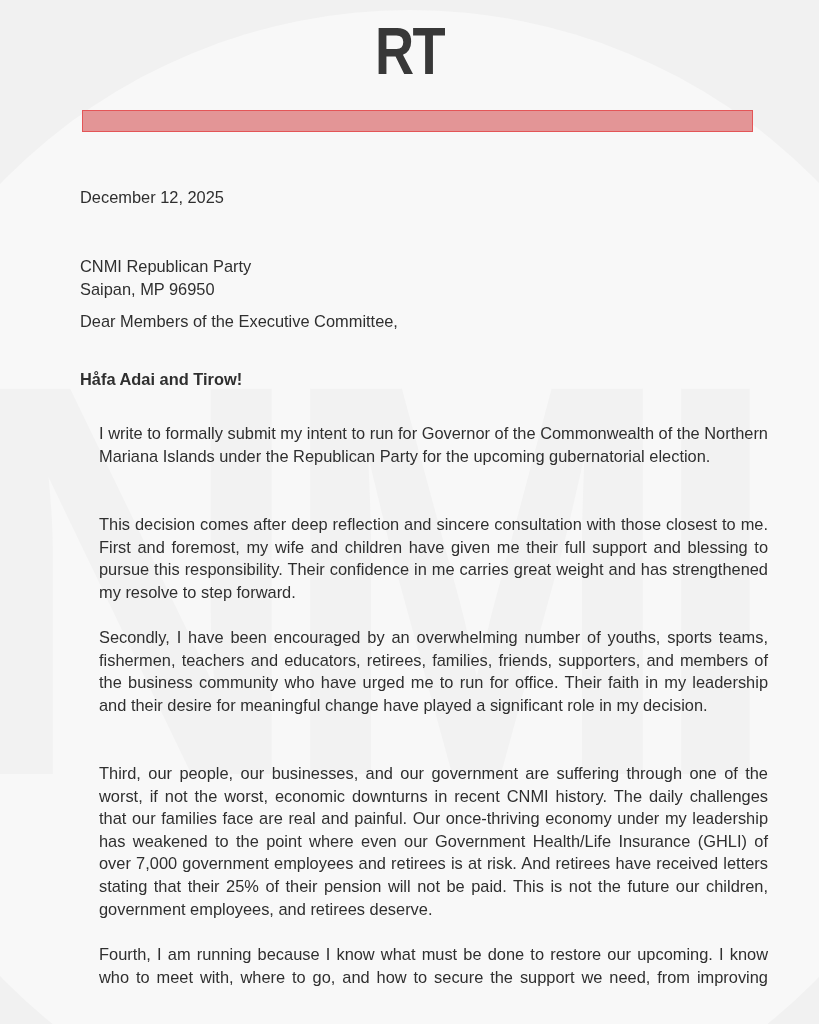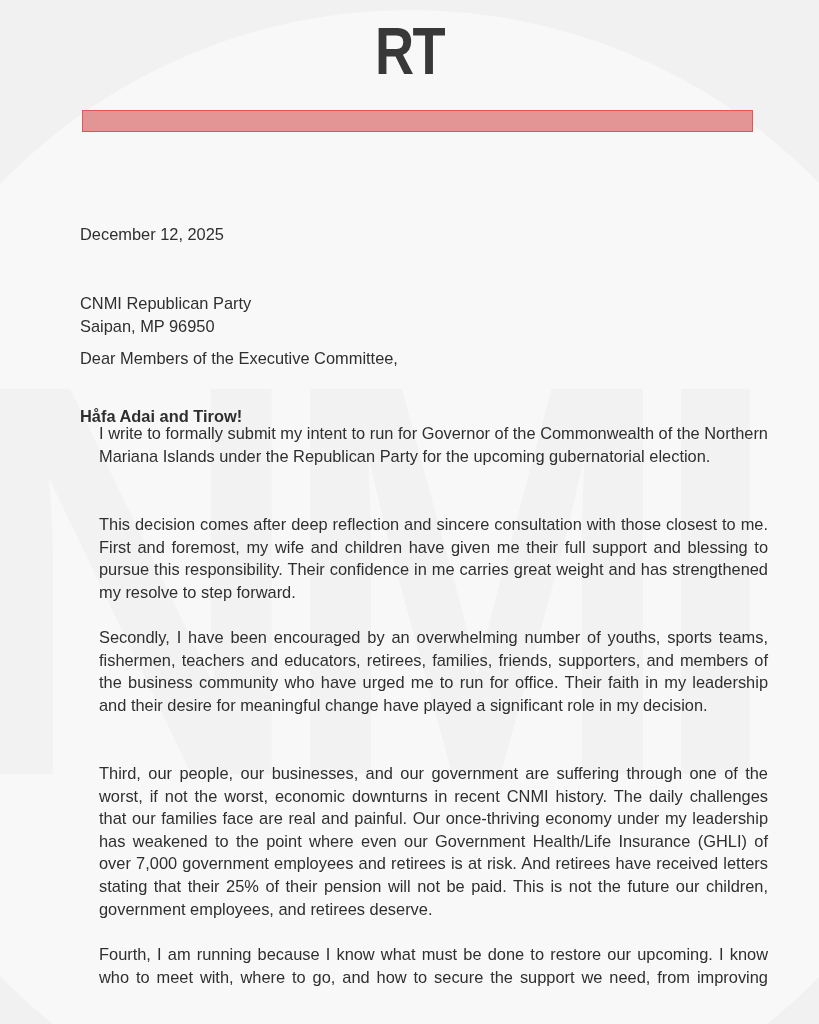--- a/index.html
+++ b/index.html
@@ -28,21 +28,21 @@
       transform: scaleX(0.82); letter-spacing: -2px;
     }
     .red-bar {
       position: absolute; left: 82px; top: 110px; width: 669px; height: 20px;
       background: #e39596; border: 1px solid #e45557;
     }
     .letter {
       position: absolute; left: 80px; top: 0; width: 669px;
       font-size: 16.4px; line-height: 22.6px;
     }
-    .line { position: absolute; left: 0; white-space: nowrap; margin-top: 37px; }
+    .line { position: absolute; left: 0; white-space: nowrap; }
     .para {
       position: absolute; left: 11px; width: 669px; margin: 8px;
       text-align: justify;
     }
   </style>
 </head>
 <body>
 
 <div class="watermark-circle"></div>
 <div class="watermark-text">NMI</div>

